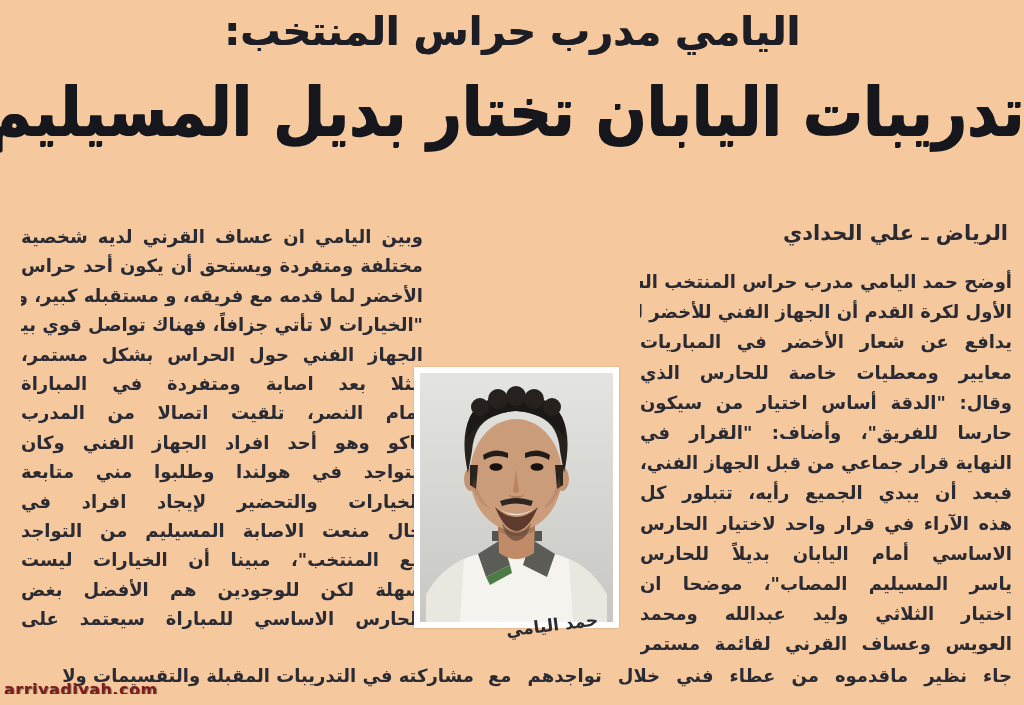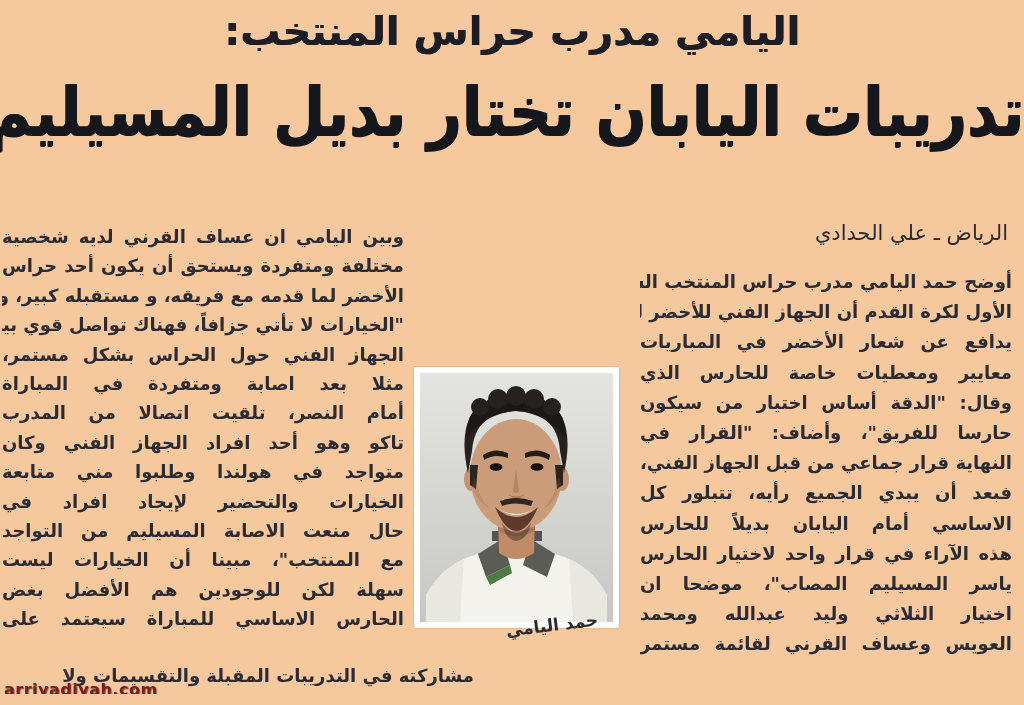--- a/index.html
+++ b/index.html
@@ -29,37 +29,37 @@
     text-align:center;
     font-size:60px;font-weight:bold;
     color:#16171d;
     white-space:nowrap;
     text-shadow:1px 0 #16171d, 0 1px #16171d;
     transform:scaleY(1.12);
     transform-origin:top center;
   }
   .byline{
     position:absolute;top:221px;right:16px;width:360px;
-    font-size:21px;font-weight:normal;
+    font-size:21px;font-weight:bold;
     text-align:right;
     color:#2a2a33;
   }
   .col{position:absolute;}
   .bline{
     direction:rtl;
     text-align:justify;
     text-align-last:justify;
     font-size:18px;font-weight:bold;
     color:#2b2b34;
     white-space:nowrap;
     overflow:hidden;
   }
   #right-col{top:267px;right:12px;width:372px;}
   #right-col .bline{height:30.2px;line-height:30.2px;}
-  #left-col{top:222px;right:620px;width:402px;}
+  #left-col{top:222px;right:601px;width:402px;}
   #left-col .bline{height:29.4px;line-height:29.4px;}
   .wide-line{
     position:absolute;
     font-size:18px;font-weight:bold;
     color:#2b2b34;
     direction:rtl;
     text-align:justify;text-align-last:justify;
     white-space:nowrap;overflow:hidden;
     height:30px;line-height:30px;
   }
@@ -104,27 +104,28 @@
 
   <div class="col" id="right-col">
       <div class="bline">أوضح حمد اليامي مدرب حراس المنتخب السعودي</div>
       <div class="bline">الأول لكرة القدم أن الجهاز الفني للأخضر لديه</div>
       <div class="bline">يدافع عن شعار الأخضر في المباريات</div>
       <div class="bline">معايير ومعطيات خاصة للحارس الذي</div>
       <div class="bline">وقال: "الدقة أساس اختيار من سيكون</div>
       <div class="bline">حارسا للفريق"، وأضاف: "القرار في</div>
       <div class="bline">النهاية قرار جماعي من قبل الجهاز الفني،</div>
       <div class="bline">فبعد أن يبدي الجميع رأيه، تتبلور كل</div>
+      <div class="bline">هذه الآراء في قرار واحد لاختيار الحارس</div>
       <div class="bline">الاساسي أمام اليابان بديلاً للحارس</div>
-      <div class="bline">هذه الآراء في قرار واحد لاختيار الحارس</div>
       <div class="bline">ياسر المسيليم المصاب"، موضحا ان</div>
       <div class="bline">اختيار الثلاثي وليد عبدالله ومحمد</div>
       <div class="bline">العويس وعساف القرني لقائمة مستمر</div>
     </div>
 
+  <div class="wide-line" id="right-wide">جاء نظير ماقدموه من عطاء فني خلال تواجدهم مع</div>
 
   <div class="col" id="left-col">
       <div class="bline">وبين اليامي ان عساف القرني لديه شخصية</div>
       <div class="bline">مختلفة ومتفردة ويستحق أن يكون أحد حراس</div>
       <div class="bline">الأخضر لما قدمه مع فريقه، و مستقبله كبير، وقال:</div>
       <div class="bline">"الخيارات لا تأتي جزافاً، فهناك تواصل قوي بين</div>
       <div class="bline">الجهاز الفني حول الحراس بشكل مستمر،</div>
       <div class="bline">مثلا بعد اصابة ومتفردة في المباراة</div>
       <div class="bline">أمام النصر، تلقيت اتصالا من المدرب</div>
       <div class="bline">تاكو وهو أحد افراد الجهاز الفني وكان</div>

